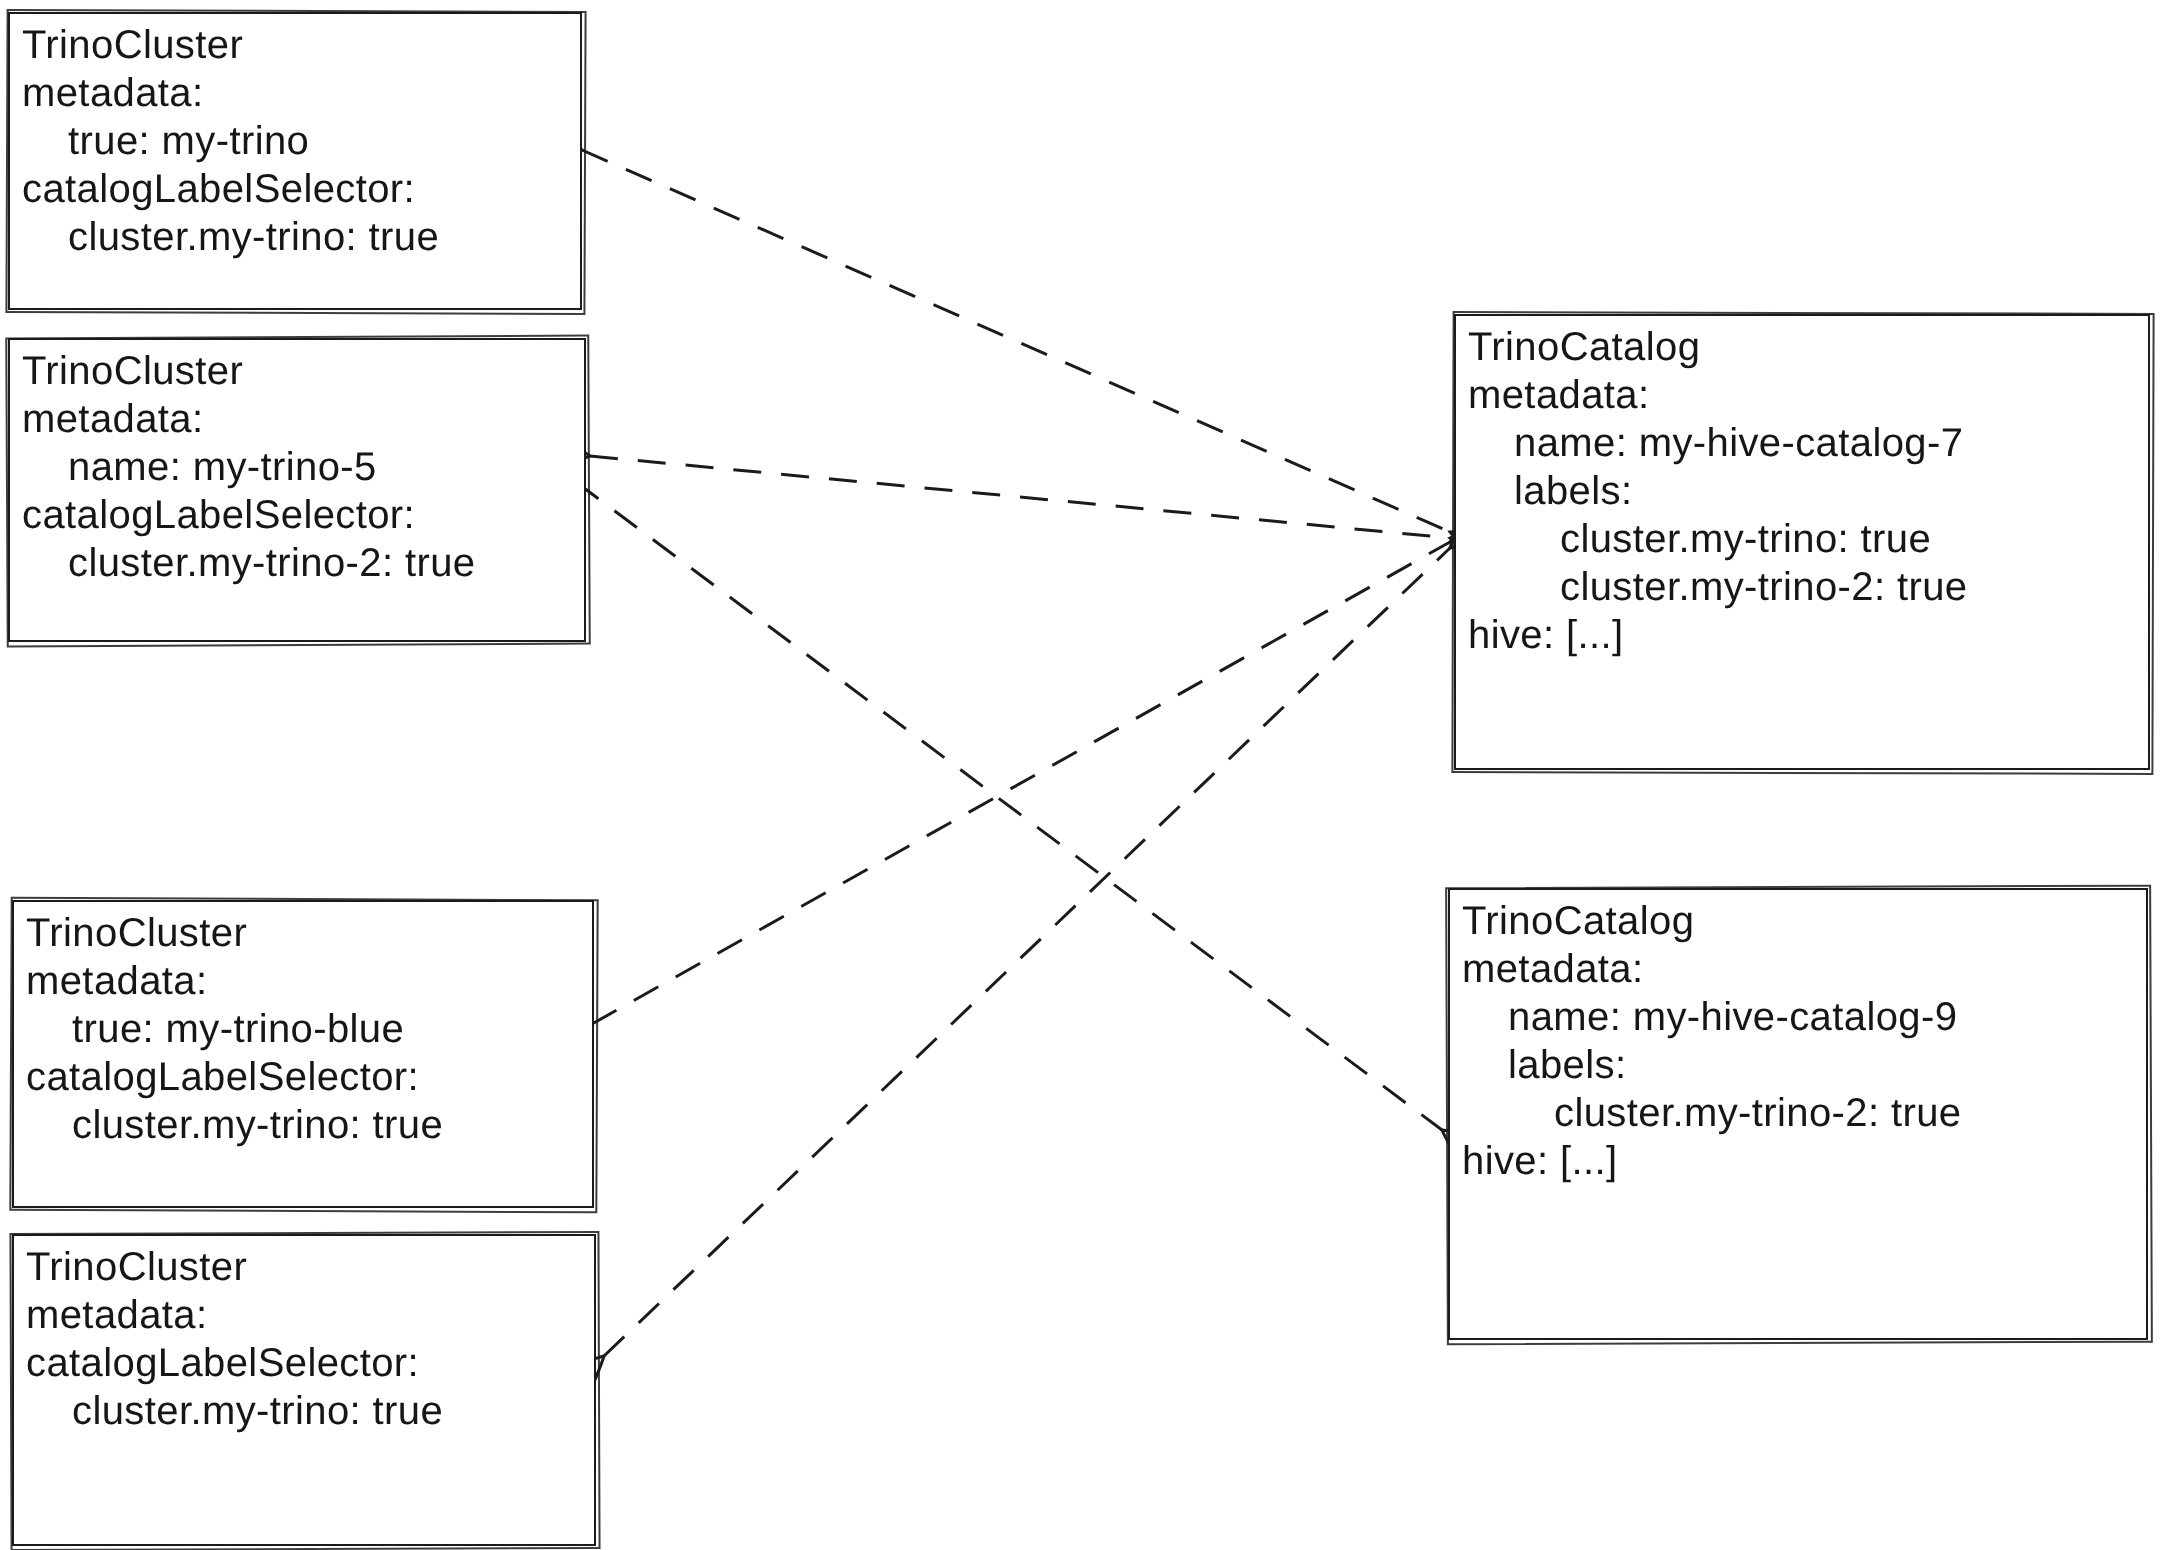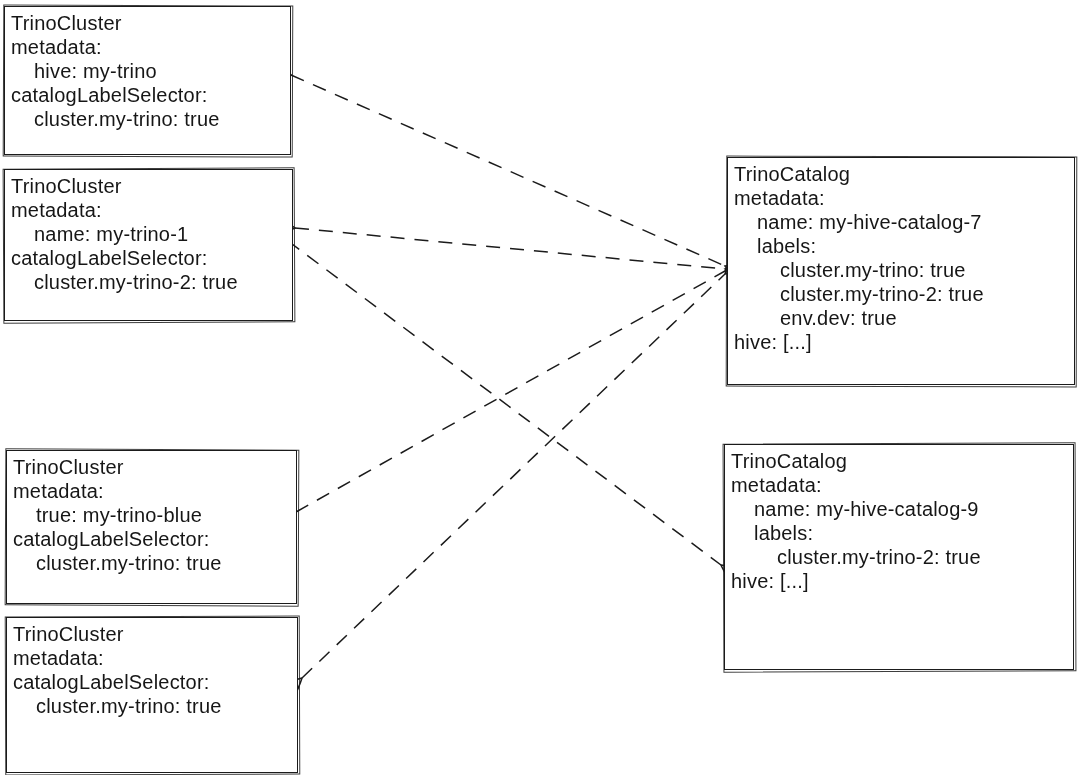--- a/index.html
+++ b/index.html
@@ -71,29 +71,29 @@
     <line x1="291" y1="75" x2="725" y2="266" stroke="#1b1b1b" stroke-width="1.5" stroke-dasharray="14 10" marker-start="url(#ah)" marker-end="url(#ah)"></line>
     <line x1="295" y1="228" x2="725" y2="269" stroke="#1b1b1b" stroke-width="1.5" stroke-dasharray="14 10" marker-start="url(#ah)" marker-end="url(#ah)"></line>
     <line x1="296" y1="512" x2="725" y2="271" stroke="#1b1b1b" stroke-width="1.5" stroke-dasharray="14 10" marker-start="url(#ah)" marker-end="url(#ah)"></line>
     <line x1="302" y1="678" x2="725" y2="274" stroke="#1b1b1b" stroke-width="1.5" stroke-dasharray="14 10" marker-start="url(#ah)" marker-end="url(#ah)"></line>
     <line x1="288" y1="241" x2="721" y2="565" stroke="#1b1b1b" stroke-width="1.5" stroke-dasharray="14 10" marker-start="url(#ah)" marker-end="url(#ah)"></line>
   </svg>
 
   <div class="node n1" id="node-cluster1">
     <div class="ln">TrinoCluster</div>
     <div class="ln">metadata:</div>
-    <div class="ln i1">hive: my-trino</div>
+    <div class="ln i1">true: my-trino</div>
     <div class="ln">catalogLabelSelector:</div>
     <div class="ln i1">cluster.my-trino: true</div>
   </div>
 
   <div class="node n2" id="node-cluster2">
     <div class="ln">TrinoCluster</div>
     <div class="ln">metadata:</div>
-    <div class="ln i1">name: my-trino-1</div>
+    <div class="ln i1">name: my-trino-5</div>
     <div class="ln">catalogLabelSelector:</div>
     <div class="ln i1">cluster.my-trino-2: true</div>
   </div>
 
   <div class="node n3" id="node-cluster3">
     <div class="ln">TrinoCluster</div>
     <div class="ln">metadata:</div>
     <div class="ln i1">true: my-trino-blue</div>
     <div class="ln">catalogLabelSelector:</div>
     <div class="ln i1">cluster.my-trino: true</div>
@@ -106,21 +106,20 @@
     <div class="ln i1">cluster.my-trino: true</div>
   </div>
 
   <div class="node n5" id="node-catalog1">
     <div class="ln">TrinoCatalog</div>
     <div class="ln">metadata:</div>
     <div class="ln i1">name: my-hive-catalog-7</div>
     <div class="ln i1">labels:</div>
     <div class="ln i2">cluster.my-trino: true</div>
     <div class="ln i2">cluster.my-trino-2: true</div>
-    <div class="ln i2">env.dev: true</div>
     <div class="ln">hive: [...]</div>
   </div>
 
   <div class="node n6" id="node-catalog2">
     <div class="ln">TrinoCatalog</div>
     <div class="ln">metadata:</div>
     <div class="ln i1">name: my-hive-catalog-9</div>
     <div class="ln i1">labels:</div>
     <div class="ln i2">cluster.my-trino-2: true</div>
     <div class="ln">hive: [...]</div>

